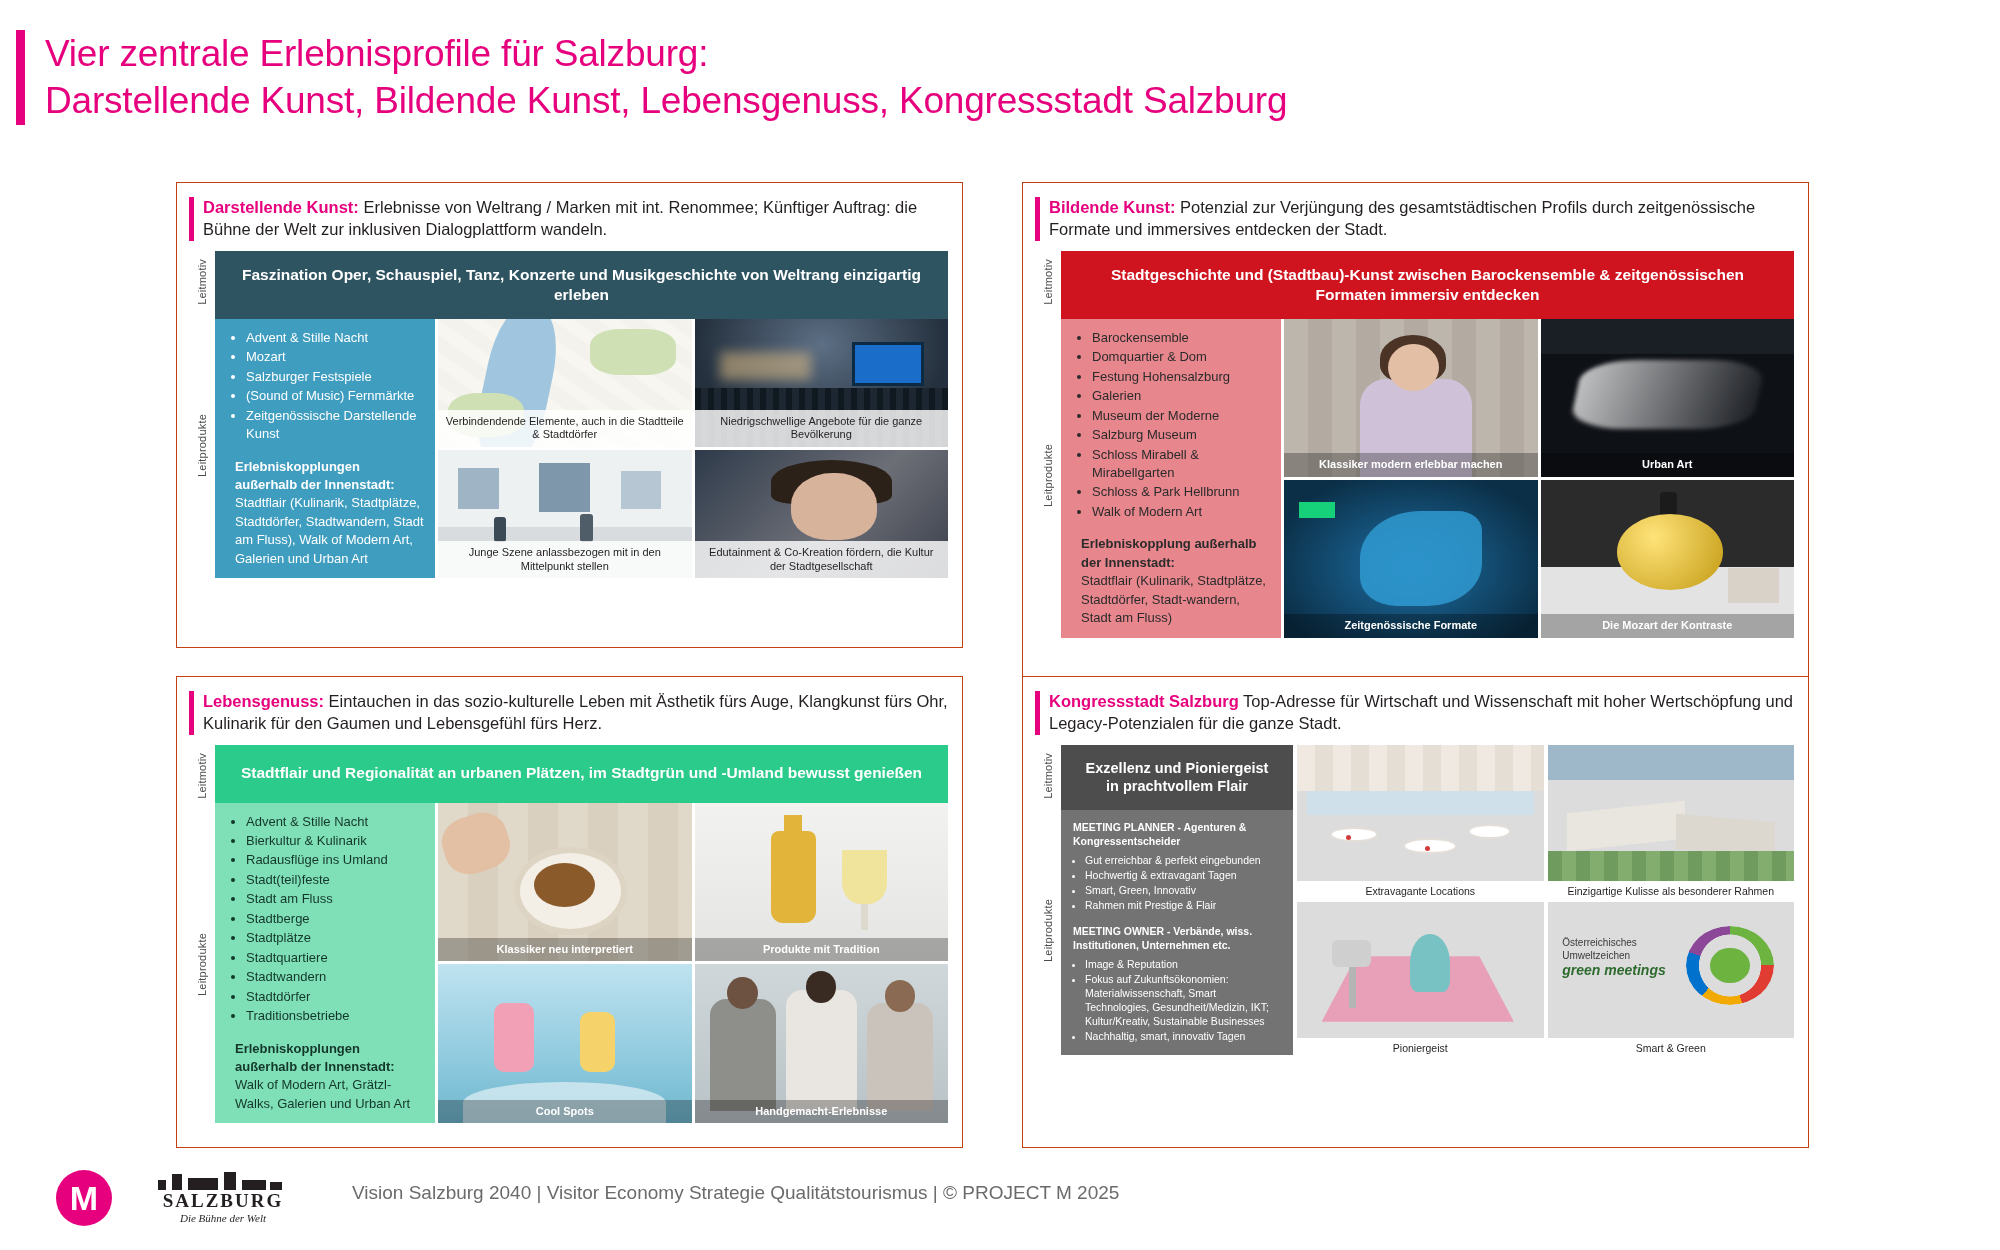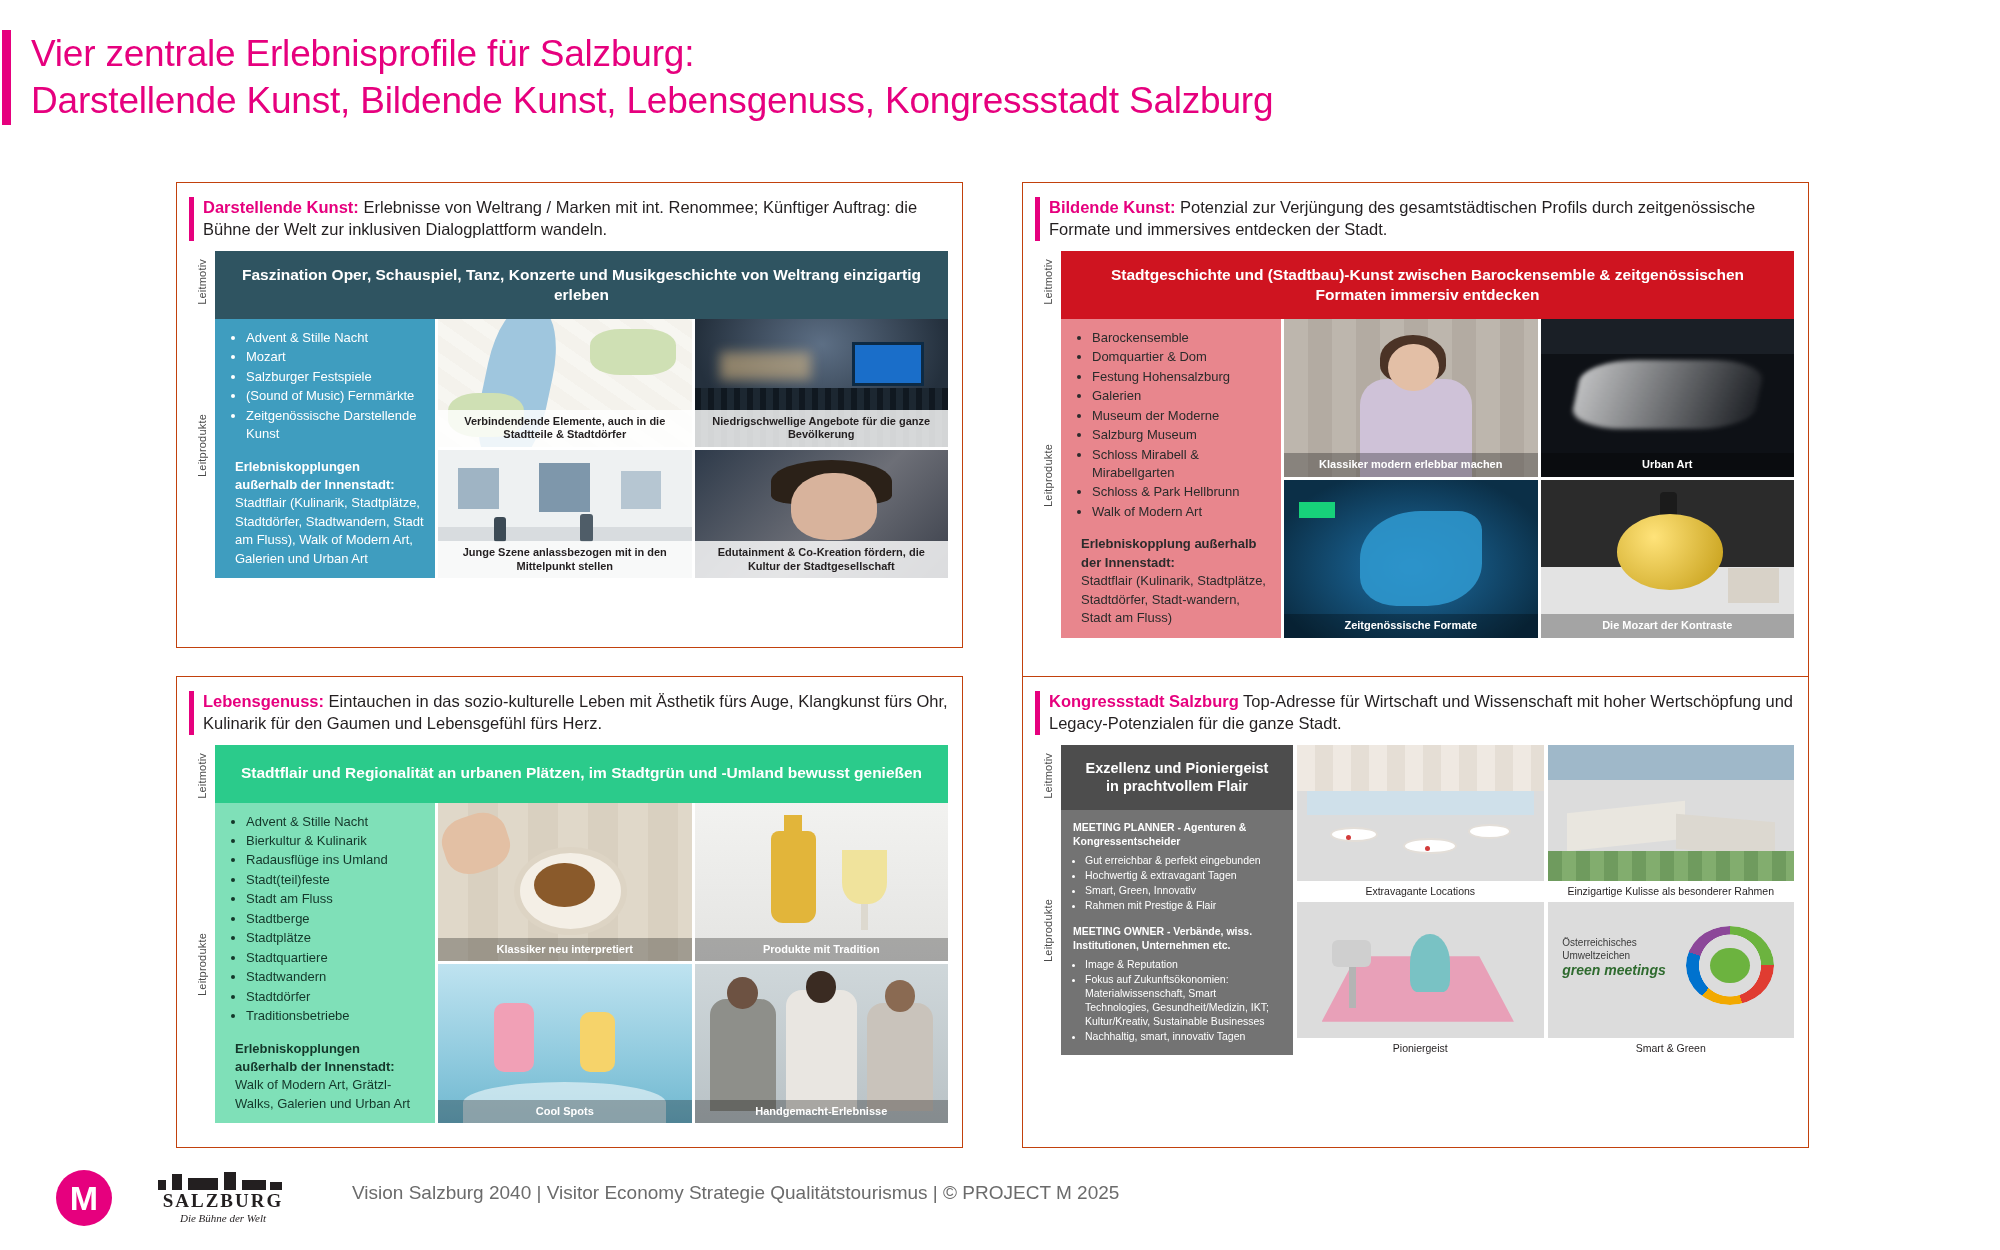--- a/index.html
+++ b/index.html
@@ -12,21 +12,21 @@
     height: 1250px;
     font-family: "Liberation Sans", sans-serif;
     color: #231f20;
     position: relative;
     overflow: hidden;
   }
 
   
   .title-wrap {
     position: absolute;
-    left: 2px;
+    left: 16px;
     top: 30px;
     display: flex;
     align-items: stretch;
   }
   .title-bar {
     width: 9px;
     background: #e6007e;
     margin-right: 20px;
   }
   .title-text {
@@ -143,21 +143,21 @@
     font-size: 11px;
     line-height: 1.25;
     text-align: center;
     color: #ffffff;
     font-weight: bold;
     background: rgba(0,0,0,0.28);
   }
   .tile .cap.plain {
     color: #231f20;
     background: rgba(255,255,255,0.82);
-    font-weight: bold;
+    font-weight: normal;
   }
 
   
   #panel-da .banner { background: #2f5461; }
   #panel-da .leftcol { background: #3f9dbf; color: #ffffff; }
   #panel-bi .banner { background: #cf1420; }
   #panel-bi .leftcol { background: #e8868d; color: #2b2b2b; }
   #panel-le .banner { background: #2bcb8b; }
   #panel-le .leftcol { background: #7fe0b8; color: #14372a; }
   #panel-ko .banner { background: #4d4d4d; }

